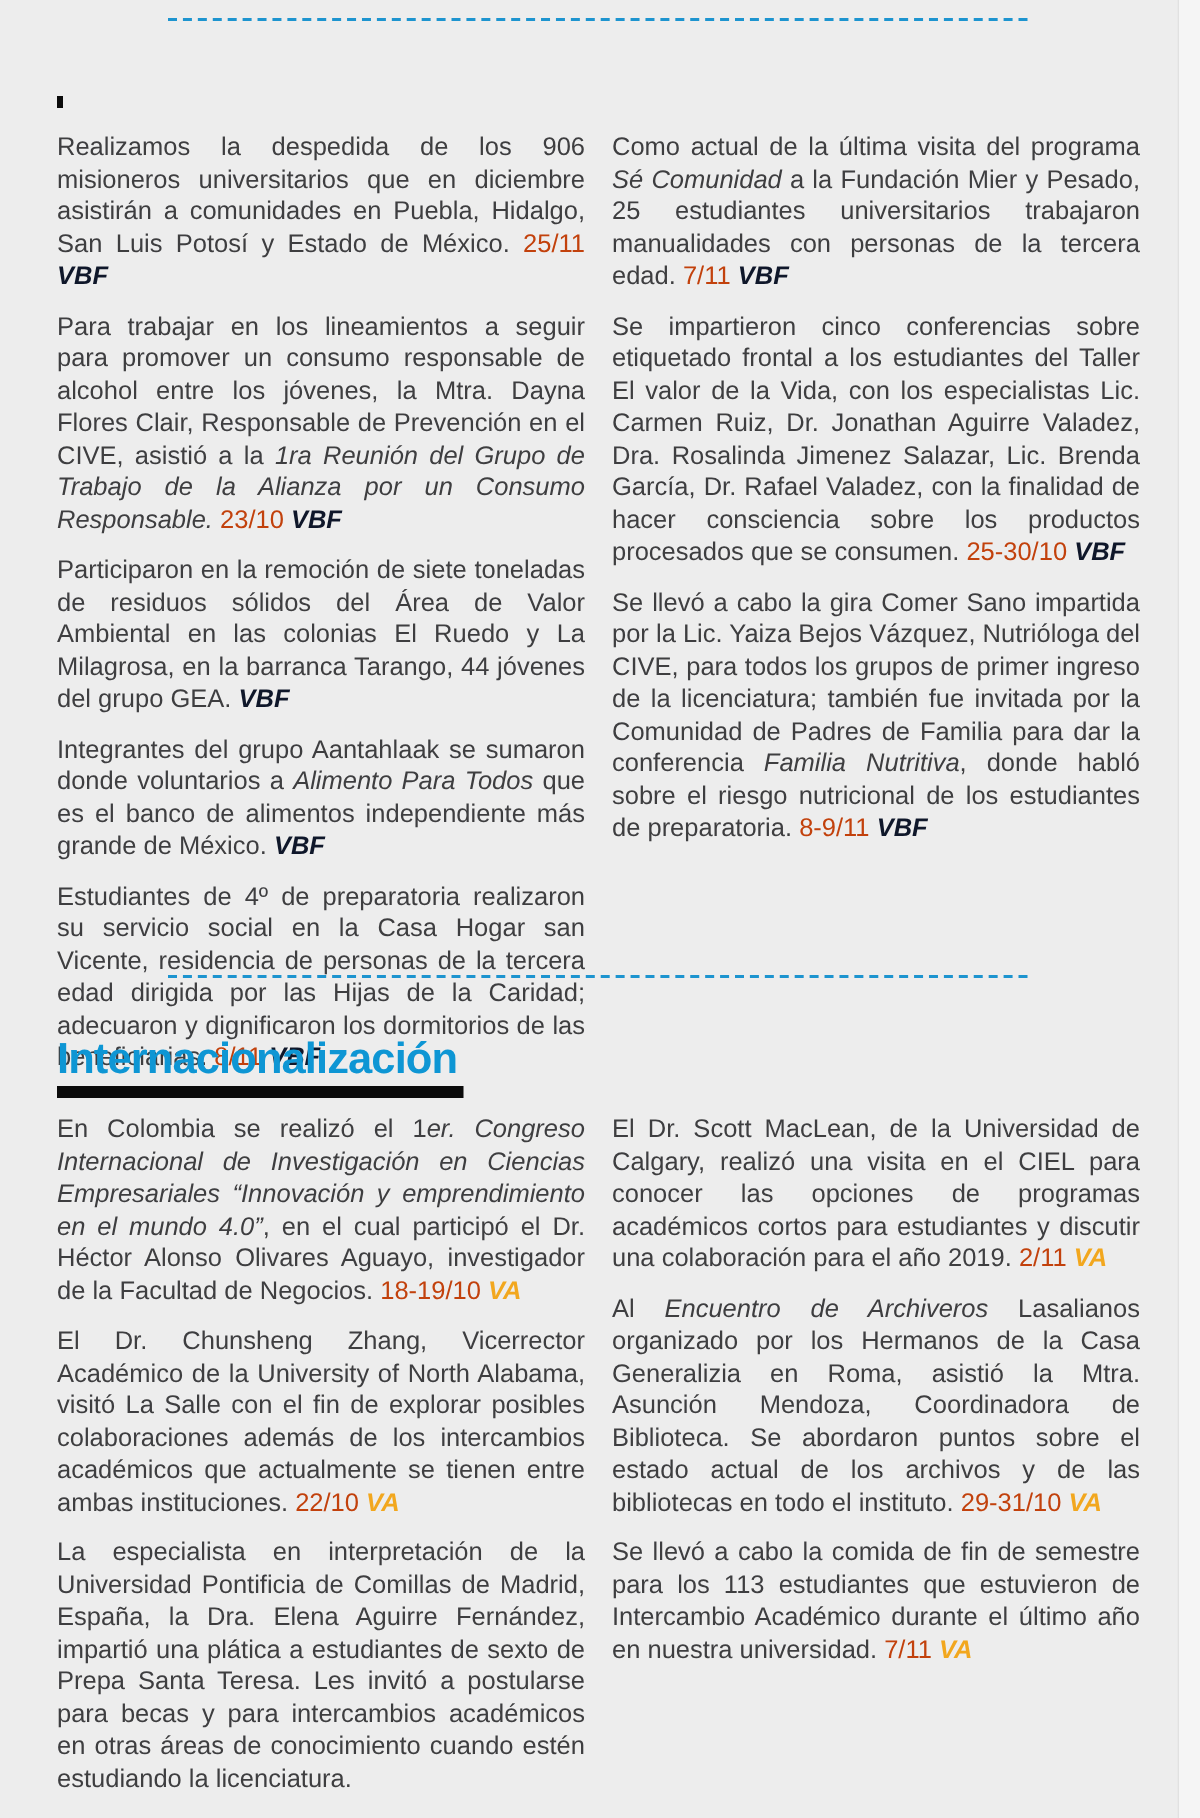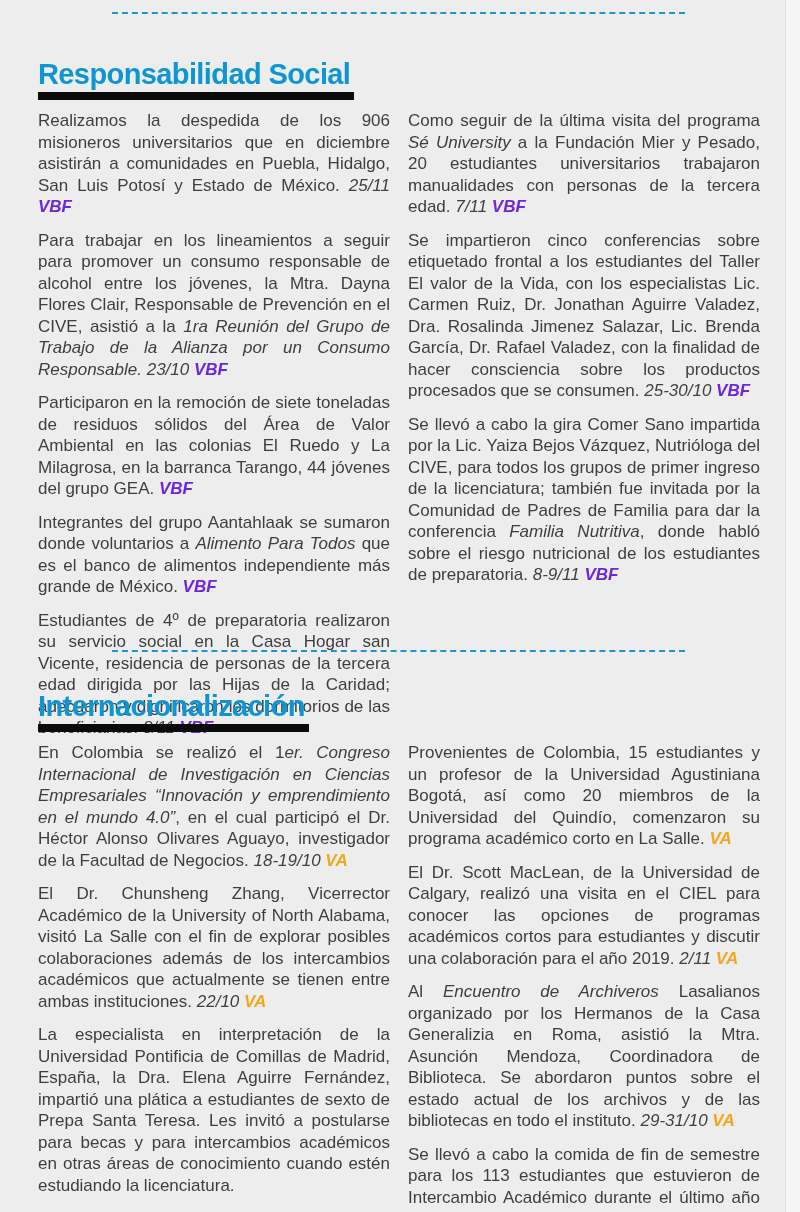--- a/index.html
+++ b/index.html
@@ -62,67 +62,65 @@
     margin: 0 0 12px 0;
     text-align: justify;
     font-size: 17px;
     line-height: 21.5px;
     color: #3e3e40;
     hyphens: auto;
     -webkit-hyphens: auto;
   }
   .seg-n { font-style: normal; }
   .seg-i { font-style: italic; }
-  .seg-d { font-style: italic; color: #404040; margin-top: 24px; }
-  .seg-r { font-style: italic; font-weight: bold; color: #6d28d9; }
+  .seg-d { color: #c2410c; margin-top: 24px; }
+  .seg-r { font-style: italic; font-weight: bold; color: #0f172a; }
   .seg-y { font-style: italic; font-weight: bold; color: #f2a71e; }
 </style>
 </head>
 <body>
 
 <div class="page">
 
   <div class="dotted-sep sep-top"></div>
 
   <section class="news-section section-1">
     <div class="heading-wrap">
-      <h2 class="section-title">Responsabilidad Social</h2>
       <div class="title-bar"></div>
     </div>
     <div class="columns">
         <div class="col">
           <p class="para"><span class="seg-n">Realizamos la despedida de los 906 misioneros universitarios que en diciembre asistirán a comunidades en Puebla, Hidalgo, San Luis Potosí y Estado de México. </span><span class="seg-d">25/11</span><span class="seg-r"> VBF</span></p>
           <p class="para"><span class="seg-n">Para trabajar en los lineamientos a seguir para promover un consumo responsable de alcohol entre los jóvenes, la Mtra. Dayna Flores Clair, Responsable de Prevención en el CIVE, asistió a la </span><span class="seg-i">1ra Reunión del Grupo de Trabajo de la Alianza por un Consumo Responsable.</span><span class="seg-d"> 23/10</span><span class="seg-r"> VBF</span></p>
           <p class="para"><span class="seg-n">Participaron en la remoción de siete toneladas de residuos sólidos del Área de Valor Ambiental en las colonias El Ruedo y La Milagrosa, en la barranca Tarango, 44 jóvenes del grupo GEA. </span><span class="seg-r">VBF</span></p>
           <p class="para"><span class="seg-n">Integrantes del grupo Aantahlaak se sumaron donde voluntarios a </span><span class="seg-i">Alimento Para Todos</span><span class="seg-n"> que es el banco de alimentos independiente más grande de México. </span><span class="seg-r">VBF</span></p>
           <p class="para"><span class="seg-n">Estudiantes de 4º de preparatoria realizaron su servicio social en la Casa Hogar san Vicente, residencia de personas de la tercera edad dirigida por las Hijas de la Caridad; adecuaron y dignificaron los dormitorios de las beneficiarias. </span><span class="seg-d">8/11</span><span class="seg-r"> VBF</span></p>
         </div>
         <div class="col">
-          <p class="para"><span class="seg-n">Como seguir de la última visita del programa </span><span class="seg-i">Sé University</span><span class="seg-n"> a la Fundación Mier y Pesado, 20 estudiantes universitarios trabajaron manualidades con personas de la tercera edad. </span><span class="seg-d">7/11</span><span class="seg-r"> VBF</span></p>
+          <p class="para"><span class="seg-n">Como actual de la última visita del programa </span><span class="seg-i">Sé Comunidad</span><span class="seg-n"> a la Fundación Mier y Pesado, 25 estudiantes universitarios trabajaron manualidades con personas de la tercera edad. </span><span class="seg-d">7/11</span><span class="seg-r"> VBF</span></p>
           <p class="para"><span class="seg-n">Se impartieron cinco conferencias sobre etiquetado frontal a los estudiantes del Taller El valor de la Vida, con los especialistas Lic. Carmen Ruiz, Dr. Jonathan Aguirre Valadez, Dra. Rosalinda Jimenez Salazar, Lic. Brenda García, Dr. Rafael Valadez, con la finalidad de hacer consciencia sobre los productos procesados que se consumen. </span><span class="seg-d">25-30/10</span><span class="seg-r"> VBF</span></p>
           <p class="para"><span class="seg-n">Se llevó a cabo la gira Comer Sano impartida por la Lic. Yaiza Bejos Vázquez, Nutrióloga del CIVE, para todos los grupos de primer ingreso de la licenciatura; también fue invitada por la Comunidad de Padres de Familia para dar la conferencia </span><span class="seg-i">Familia Nutritiva</span><span class="seg-n">, donde habló sobre el riesgo nutricional de los estudiantes de preparatoria. </span><span class="seg-d">8-9/11</span><span class="seg-r"> VBF</span></p>
         </div>
       </div>
   </section>
 
   <div class="dotted-sep sep-mid"></div>
 
   <section class="news-section section-2">
     <div class="heading-wrap">
       <h2 class="section-title">Internacionalización</h2>
       <div class="title-bar"></div>
     </div>
     <div class="columns">
         <div class="col">
           <p class="para"><span class="seg-n">En Colombia se realizó el 1</span><span class="seg-i">er. Congreso Internacional de Investigación en Ciencias Empresariales “Innovación y emprendimiento en el mundo 4.0”</span><span class="seg-n">, en el cual participó el Dr. Héctor Alonso Olivares Aguayo, investigador de la Facultad de Negocios. </span><span class="seg-d">18-19/10</span><span class="seg-y"> VA</span></p>
           <p class="para"><span class="seg-n">El Dr. Chunsheng Zhang, Vicerrector Académico de la University of North Alabama, visitó La Salle con el fin de explorar posibles colaboraciones además de los intercambios académicos que actualmente se tienen entre ambas instituciones. </span><span class="seg-d">22/10</span><span class="seg-y"> VA</span></p>
           <p class="para"><span class="seg-n">La especialista en interpretación de la Universidad Pontificia de Comillas de Madrid, España, la Dra. Elena Aguirre Fernández, impartió una plática a estudiantes de sexto de Prepa Santa Teresa. Les invitó a postularse para becas y para intercambios académicos en otras áreas de conocimiento cuando estén estudiando la licenciatura. </span></p>
         </div>
         <div class="col">
-          <p class="para"><span class="seg-n">Provenientes de Colombia, 15 estudiantes y un profesor de la Universidad Agustiniana Bogotá, así como 20 miembros de la Universidad del Quindío, comenzaron su programa académico corto en La Salle. </span><span class="seg-y">VA</span></p>
           <p class="para"><span class="seg-n">El Dr. Scott MacLean, de la Universidad de Calgary, realizó una visita en el CIEL para conocer las opciones de programas académicos cortos para estudiantes y discutir una colaboración para el año 2019. </span><span class="seg-d">2/11</span><span class="seg-y"> VA</span></p>
           <p class="para"><span class="seg-n">Al </span><span class="seg-i">Encuentro de Archiveros</span><span class="seg-n"> Lasalianos organizado por los Hermanos de la Casa Generalizia en Roma, asistió la Mtra. Asunción Mendoza, Coordinadora de Biblioteca. Se abordaron puntos sobre el estado actual de los archivos y de las bibliotecas en todo el instituto. </span><span class="seg-d">29-31/10</span><span class="seg-y"> VA</span></p>
           <p class="para"><span class="seg-n">Se llevó a cabo la comida de fin de semestre para los 113 estudiantes que estuvieron de Intercambio Académico durante el último año en nuestra universidad. </span><span class="seg-d">7/11</span><span class="seg-y"> VA</span></p>
         </div>
       </div>
   </section>
 
   <div class="page-edge"></div>
 
 </div>

